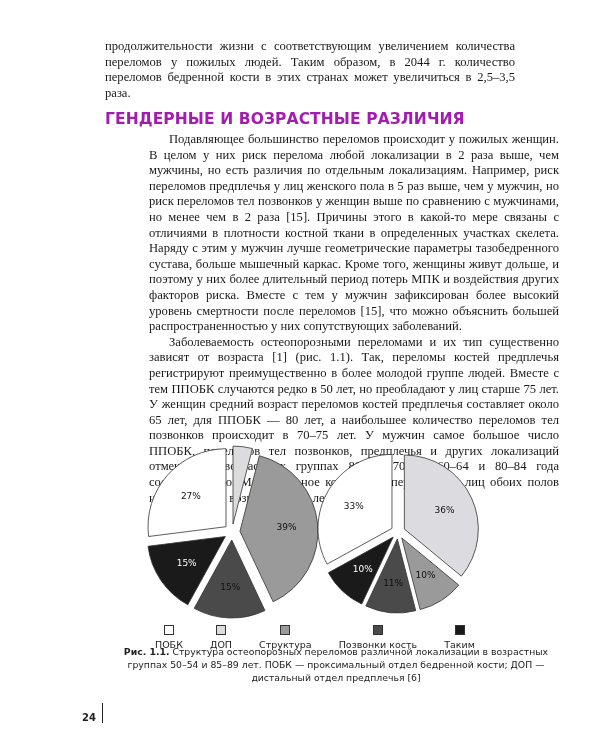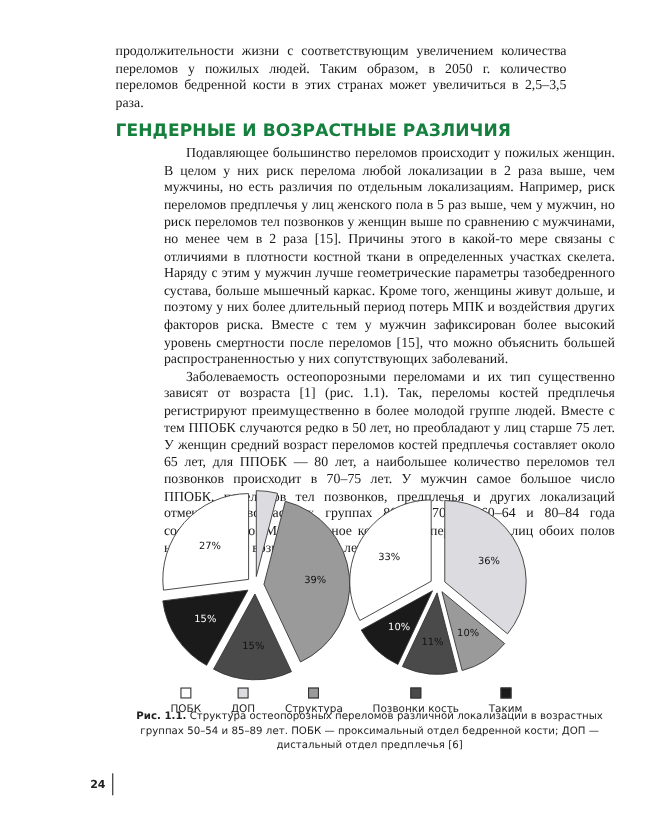--- a/index.html
+++ b/index.html
@@ -12,50 +12,50 @@
     font-family: "Liberation Serif", "DejaVu Serif", serif;
     font-size: 12.6px; line-height: 15.6px; text-align: justify;
     text-align-last: left;
   }
   .body-text p { margin: 0; }
   .indent { text-indent: 20px; }
   #p1 { top: 39px; }
   .heading {
     position: absolute; left: 105px; top: 110px;
     font-family: "DejaVu Sans", "Liberation Sans", sans-serif;
-    font-weight: bold; font-size: 15.5px; letter-spacing: 0.1px; color: #15803d;
+    font-weight: bold; font-size: 15.5px; letter-spacing: 0.1px; color: #a21caf;
   }
   #p2 { top: 132px; margin-left: 44px; }
   #chart { position: absolute; left: 0; top: 440px; width: 600px; height: 180px; }
   .legend {
     position: absolute; top: 625px; left: 155px; width: 320px;
     display: flex; justify-content: space-between; align-items: center;
     font-family: "DejaVu Sans", "Liberation Sans", sans-serif; font-size: 9.5px; color: #222;
   }
   .legend-item { display: flex; align-items: center; gap: 4px; flex-direction: column; }
   .swatch { width: 10px; height: 10px; border: 1px solid #333; box-sizing: border-box; display: inline-block; }
   .caption {
     position: absolute; top: 645px; left: 98px; width: 426px; text-align: center;
     font-family: "DejaVu Sans", "Liberation Sans", sans-serif; font-size: 9.3px; line-height: 13px; color: #222; margin-left: 25px;
   }
   .caption b { font-weight: bold; }
   .footer {
     position: absolute; top: 703px; left: 82px;
     font-family: "DejaVu Sans", "Liberation Sans", sans-serif; font-size: 10px; color: #222;
-    display: flex; align-items: center;
+    display: flex; align-items: flex-end;
   }
   .footer .page-num { font-weight: bold; margin-right: 6px; }
   .footer .sep { width: 1px; height: 20px; background: #222; margin-right: 6px; }
   .pie-label { font-family: "DejaVu Sans", "Liberation Sans", sans-serif; font-size: 9px; }
 </style>
 </head>
 <body>
 
 <div class="body-text" id="p1">
-  <p>продолжительности жизни с соответствующим увеличением количества переломов у пожилых людей. Таким образом, в 2050 г. количество переломов бедренной кости в этих странах может увеличиться в 2,5–3,5 раза.</p>
+  <p>продолжительности жизни с соответствующим увеличением количества переломов у пожилых людей. Таким образом, в 2044 г. количество переломов бедренной кости в этих странах может увеличиться в 2,5–3,5 раза.</p>
 </div>
 
 <div class="heading">ГЕНДЕРНЫЕ И ВОЗРАСТНЫЕ РАЗЛИЧИЯ</div>
 
 <div class="body-text" id="p2">
   <p class="indent">Подавляющее большинство переломов происходит у пожилых женщин. В целом у них риск перелома любой локализации в 2 раза выше, чем мужчины, но есть различия по отдельным локализациям. Например, риск переломов предплечья у лиц женского пола в 5 раз выше, чем у мужчин, но риск переломов тел позвонков у женщин выше по сравнению с мужчинами, но менее чем в 2 раза [15]. Причины этого в какой-то мере связаны с отличиями в плотности костной ткани в определенных участках скелета. Наряду с этим у мужчин лучше геометрические параметры тазобедренного сустава, больше мышечный каркас. Кроме того, женщины живут дольше, и поэтому у них более длительный период потерь МПК и воздействия других факторов риска. Вместе с тем у мужчин зафиксирован более высокий уровень смертности после переломов [15], что можно объяснить большей распространенностью у них сопутствующих заболеваний.</p>
   <p class="indent">Заболеваемость остеопорозными переломами и их тип существенно зависят от возраста [1] (рис. 1.1). Так, переломы костей предплечья регистрируют преимущественно в более молодой группе людей. Вместе с тем ППОБК случаются редко в 50 лет, но преобладают у лиц старше 75 лет. У женщин средний возраст переломов костей предплечья составляет около 65 лет, для ППОБК — 80 лет, а наибольшее количество переломов тел позвонков происходит в 70–75 лет. У мужчин самое большое число ППОБК, переломов тел позвонков, предплечья и других локализаций отмечено в возрастных группах 80–84, 70–74, 60–64 и 80–84 года соответственно. Максимальное количество переломов у лиц обоих полов наблюдается в возрасте 80–84 лет.</p>
 </div>
 
 <svg id="chart" viewBox="0 440 600 180" width="600" height="180">

